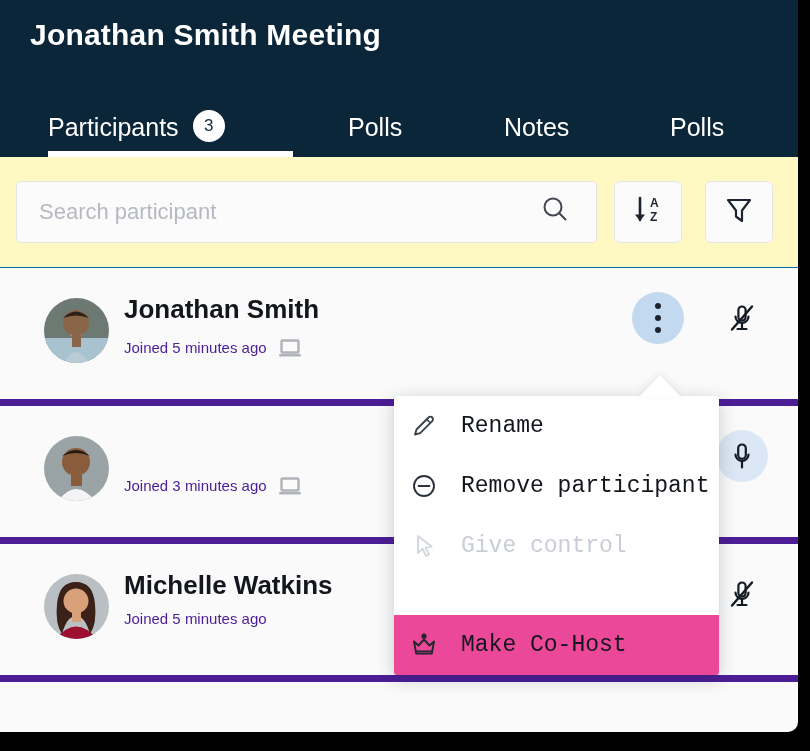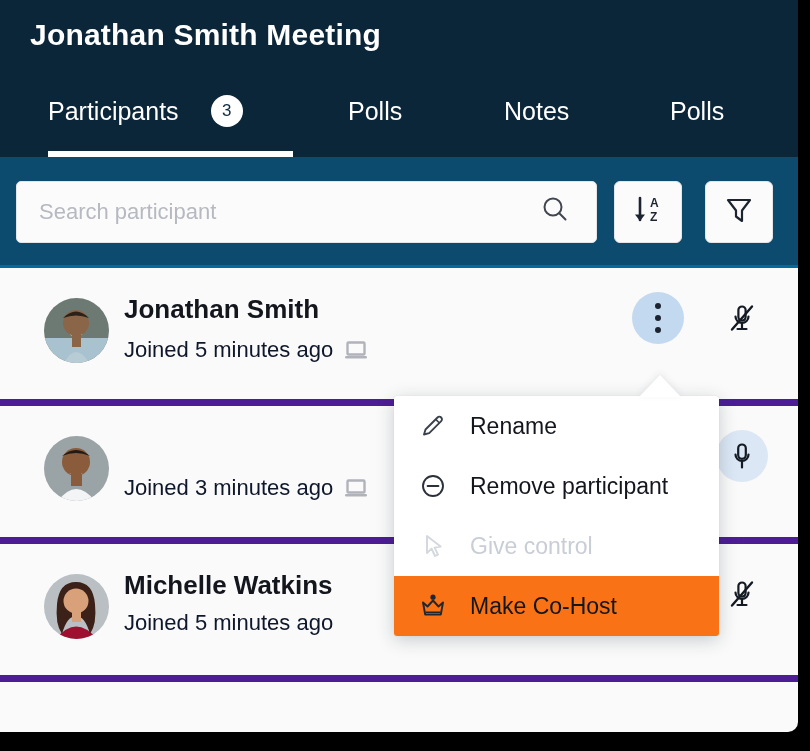--- a/index.html
+++ b/index.html
@@ -29,22 +29,22 @@
     color: #ffffff; letter-spacing: .2px;
     white-space: nowrap;
   }
   .tabs {
     position: absolute; left: 0; top: 96px;
     width: 798px; height: 61px;
   }
   .tab {
     position: absolute; top: 0;
     height: 61px;
-    display: flex; align-items: flex-start;
-    gap: 32px;
+    display: flex; align-items: center;
+    gap: 14px;
     cursor: pointer;
   }
   .tab-label {
     font-size: 25px; color: #ffffff;
     white-space: nowrap; line-height: 30px;
   }
   .tab.active .tab-label { font-weight: normal; }
   .tab-badge {
     width: 32px; height: 32px; border-radius: 50%;
     background: #ffffff; color: #122c3f;
@@ -55,22 +55,22 @@
   .tab-underline {
     position: absolute; left: 48px; top: 151px;
     width: 245px; height: 6px;
     background: #ffffff;
   }
 
   
   .toolbar {
     position: relative;
     height: 111px;
-    background: #0c4a6e;
-    border-bottom: 3px solid #0369a1;
+    background: #fef9c3;
+    border-bottom: 1px solid #0369a1;
   }
   .search-wrap {
     position: absolute; left: 16px; top: 24px;
     width: 581px; height: 62px;
     background: #fbfbfc;
     border: 1px solid #e4e5e9;
     border-radius: 5px;
     display: flex; align-items: center;
   }
   .search-input {
@@ -110,21 +110,21 @@
     overflow: hidden;
   }
   .avatar svg { display: block; }
   .pname {
     position: absolute; left: 124px; top: 26px;
     font-size: 26px; font-weight: bold; color: #13161c;
     white-space: nowrap;
   }
   .pjoined {
     position: absolute; left: 124px; top: 66px;
-    font-size: 22px; color: #0f172a;
+    font-size: 15px; color: #4c1d95;
     white-space: nowrap;
     display: flex; align-items: center; gap: 12px;
   }
   .device-icon { display: block; margin-top: 5px; }
 
   .kebab {
     position: absolute; left: 632px; top: 24px;
     width: 52px; height: 52px; border-radius: 50%;
     display: flex; flex-direction: column;
     align-items: center; justify-content: center;
@@ -161,25 +161,26 @@
     border-left: 21px solid transparent;
     border-right: 21px solid transparent;
     border-bottom: 22px solid #ffffff;
     z-index: 41;
     filter: drop-shadow(0 -2px 3px rgba(23,35,51,.09));
   }
   .menu-item {
     position: relative;
     height: 60px;
     display: flex; align-items: center;
-    padding-left: 24px;
+    padding-left: 15px;
     gap: 22px;
     cursor: pointer;
-  }
-  .menu-item.highlight { background: #f97316; }
+    font-family: Liberation Mono, monospace;
+  }
+  .menu-item.highlight { background: #ec4899; margin-top: 39px; }
   .menu-item.disabled { cursor: default; }
   .mi-icon { width: 30px; display: flex; align-items: center; justify-content: center; }
   .mi-label { font-size: 23px; color: #13161c; white-space: nowrap; }
   .menu-item.disabled .mi-label { color: #c9cdd5; }
 </style>
 </head>
 <body>
 
 <div id="app">
 

